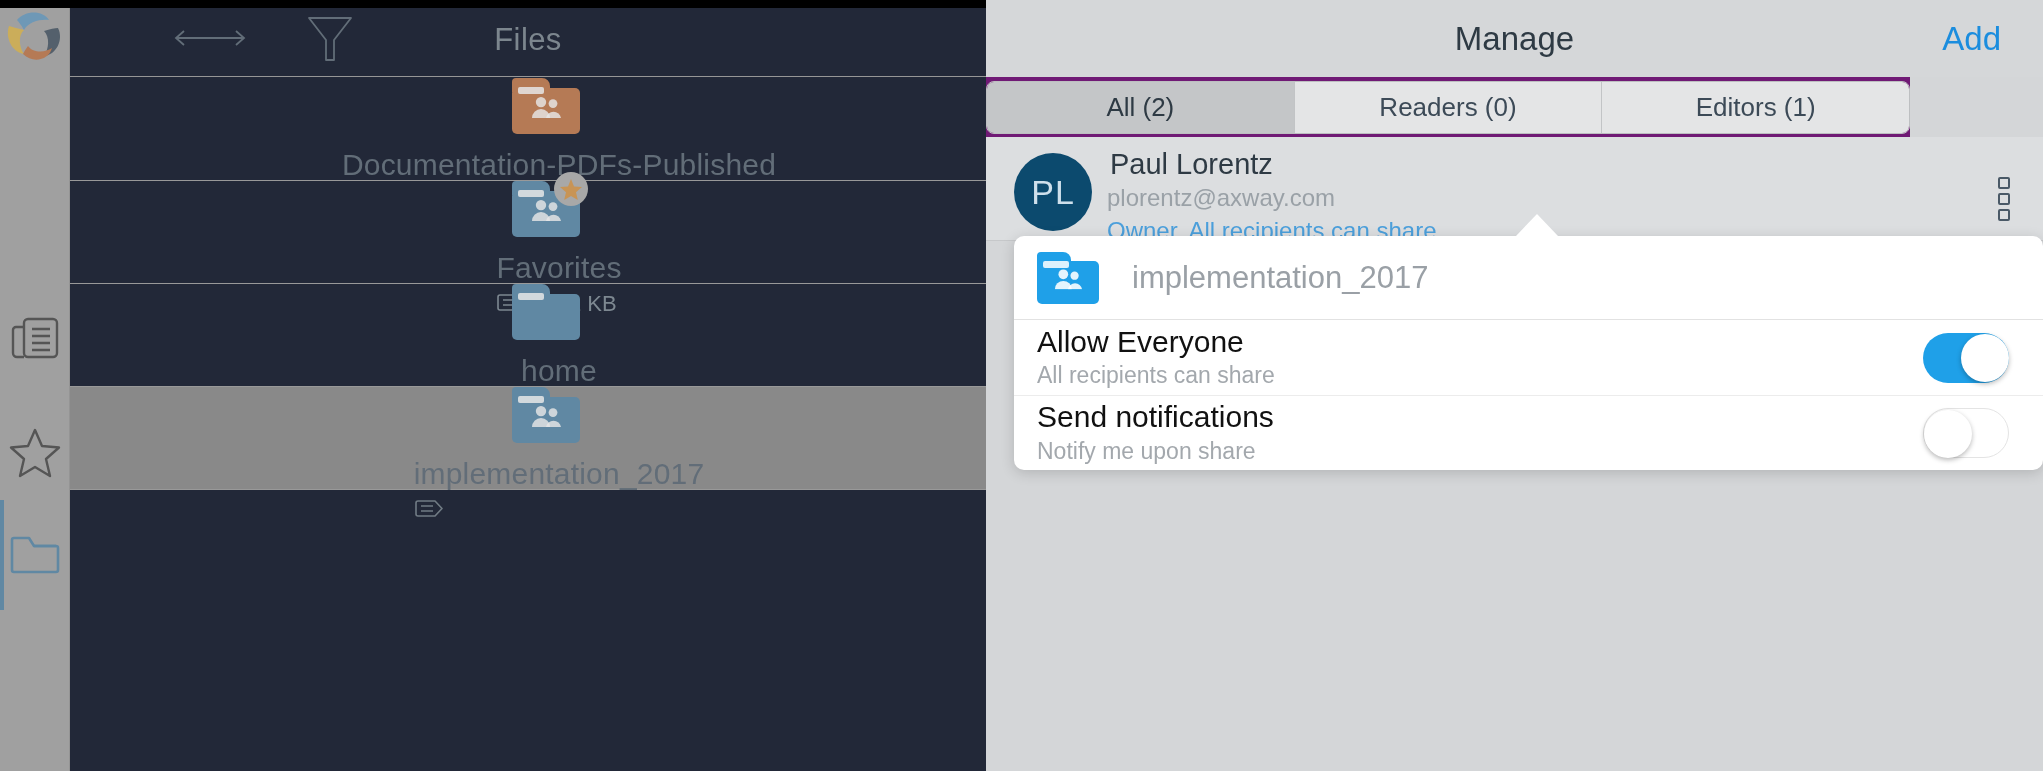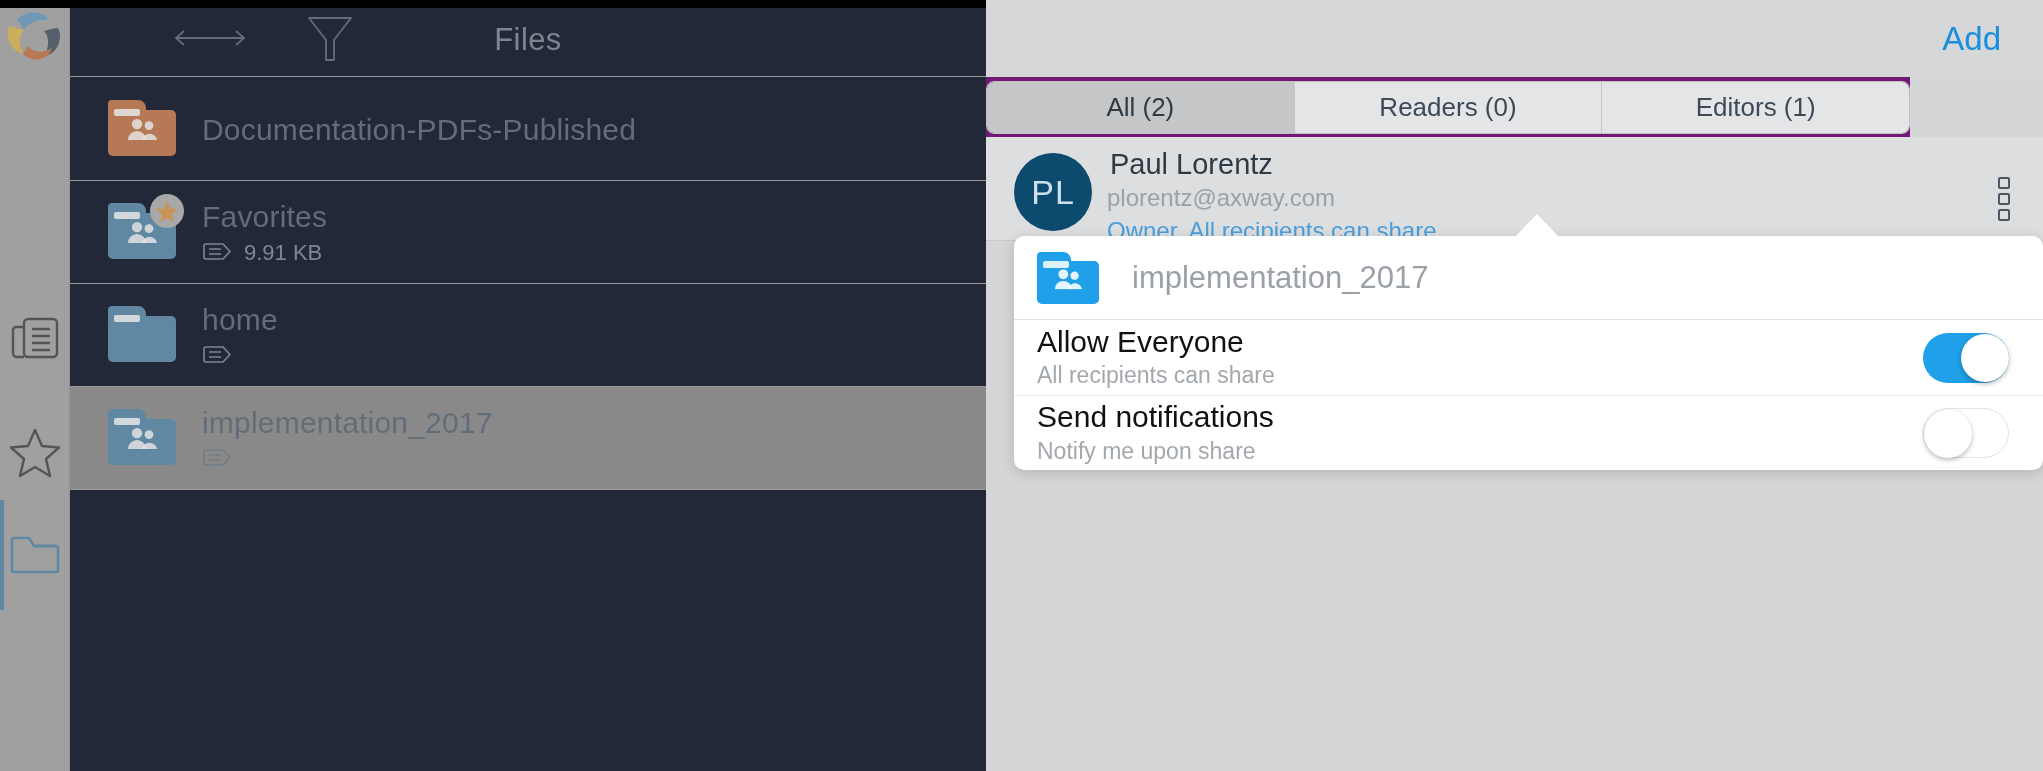--- a/index.html
+++ b/index.html
@@ -24,21 +24,21 @@
   .toolbar { position:absolute; left:0; top:0; width:916px; height:77px; border-bottom:1px solid #9d9d9d; }
   .tb-arrows { position:absolute; left:100px; top:20px; width:80px; height:36px;
     display:flex; align-items:center; justify-content:center; }
   .tb-filter { position:absolute; left:232px; top:14px; width:56px; height:50px;
     display:flex; align-items:center; justify-content:center; }
   .tb-title { position:absolute; left:0; top:22px; width:916px; text-align:center;
     font-size:31px; color:#7d8993; font-weight:300; letter-spacing:.4px; }
 
   .filelist { position:absolute; left:0; top:78px; width:916px; height:693px; }
   .frow { position:relative; height:103px; border-bottom:1px solid #a0a0a0;
-    display:flex; align-items:center; padding-left:38px; }
+    display:flex; align-items:center; padding-left:38px;flex-direction:column; }
   .frow.selected { background:#8d8d8d; }
   .ficon { position:relative; width:70px; height:58px; flex:0 0 70px; }
   .fmeta { margin-left:24px; }
   .fname { font-size:30px; color:#5d6b78; font-weight:300; letter-spacing:.2px; line-height:1.1; }
   .fsub { display:flex; align-items:center; margin-top:9px; height:22px; }
   .fsize { font-size:22px; color:#7e8b96; font-weight:300; margin-left:12px; }
 
   
   .folder { position:absolute; left:0; top:0; width:68px; height:56px; }
   .folder .body { position:absolute; left:0; bottom:0; width:68px; height:46px; border-radius:5px; }
@@ -280,20 +280,21 @@
       </div>
 
     </div>
   </div>
 
   <div class="dim"></div>
   <div class="topbar-black"></div>
 
   <div class="panel">
     <div class="panel-header">
+      <div class="panel-title">Manage</div>
       <div class="panel-add">Add</div>
     </div>
 
     <div class="seg-wrap">
       <div class="seg">
         <div class="seg-item active">All (2)</div>
         <div class="seg-item">Readers (0)</div>
         <div class="seg-item">Editors (1)</div>
       </div>
     </div>

